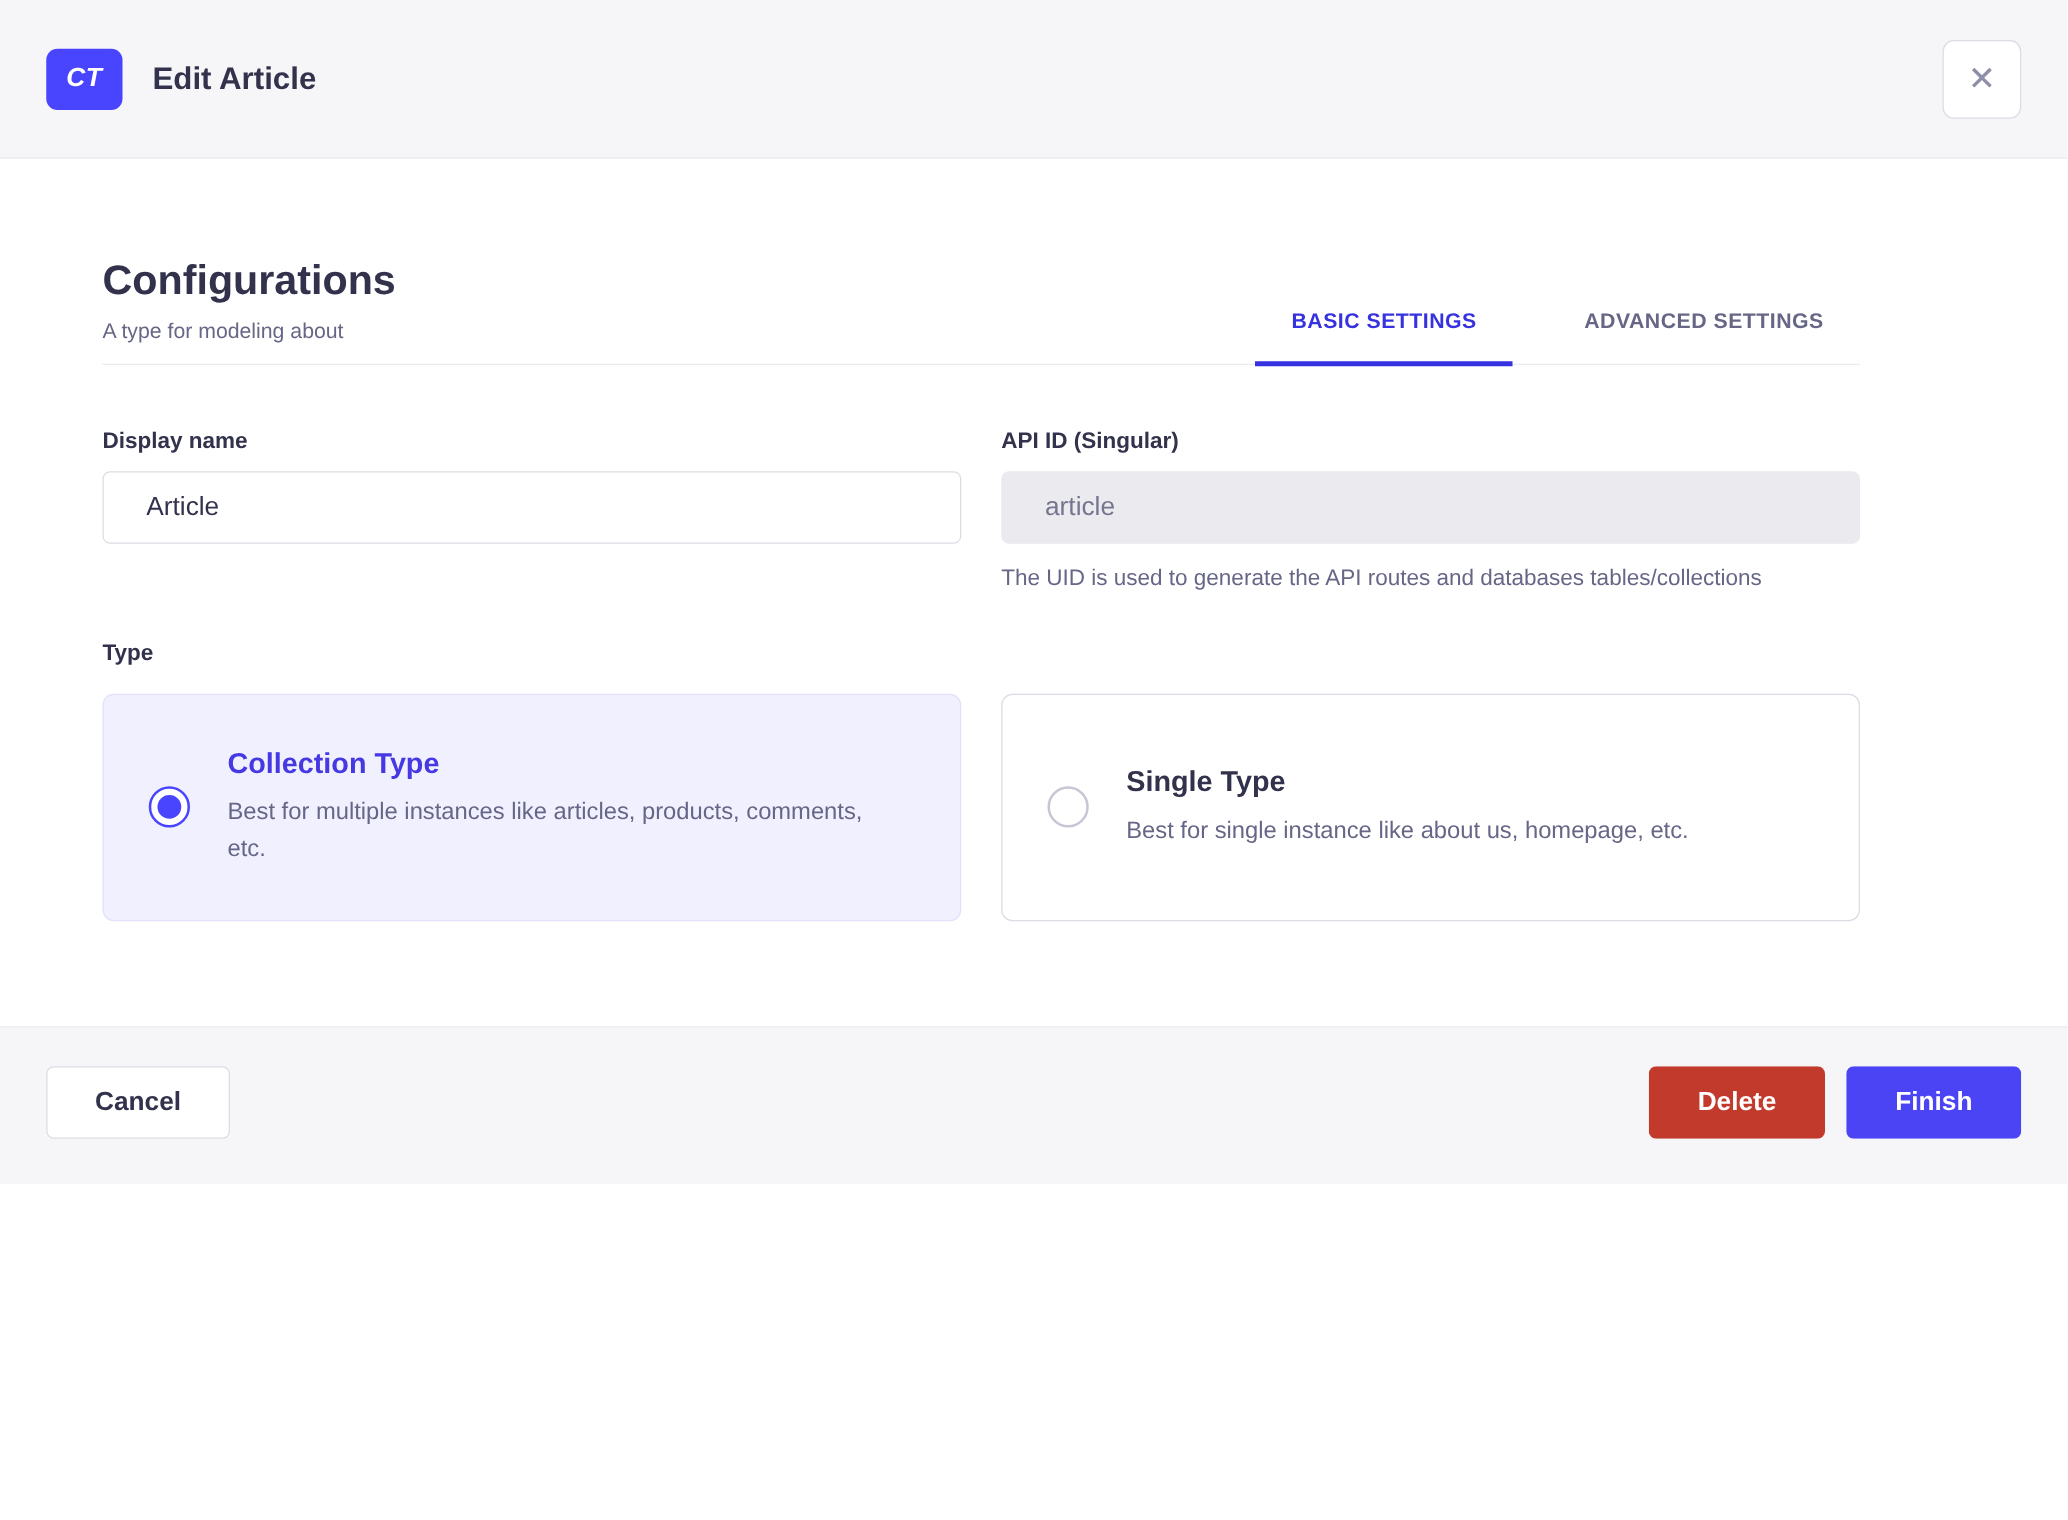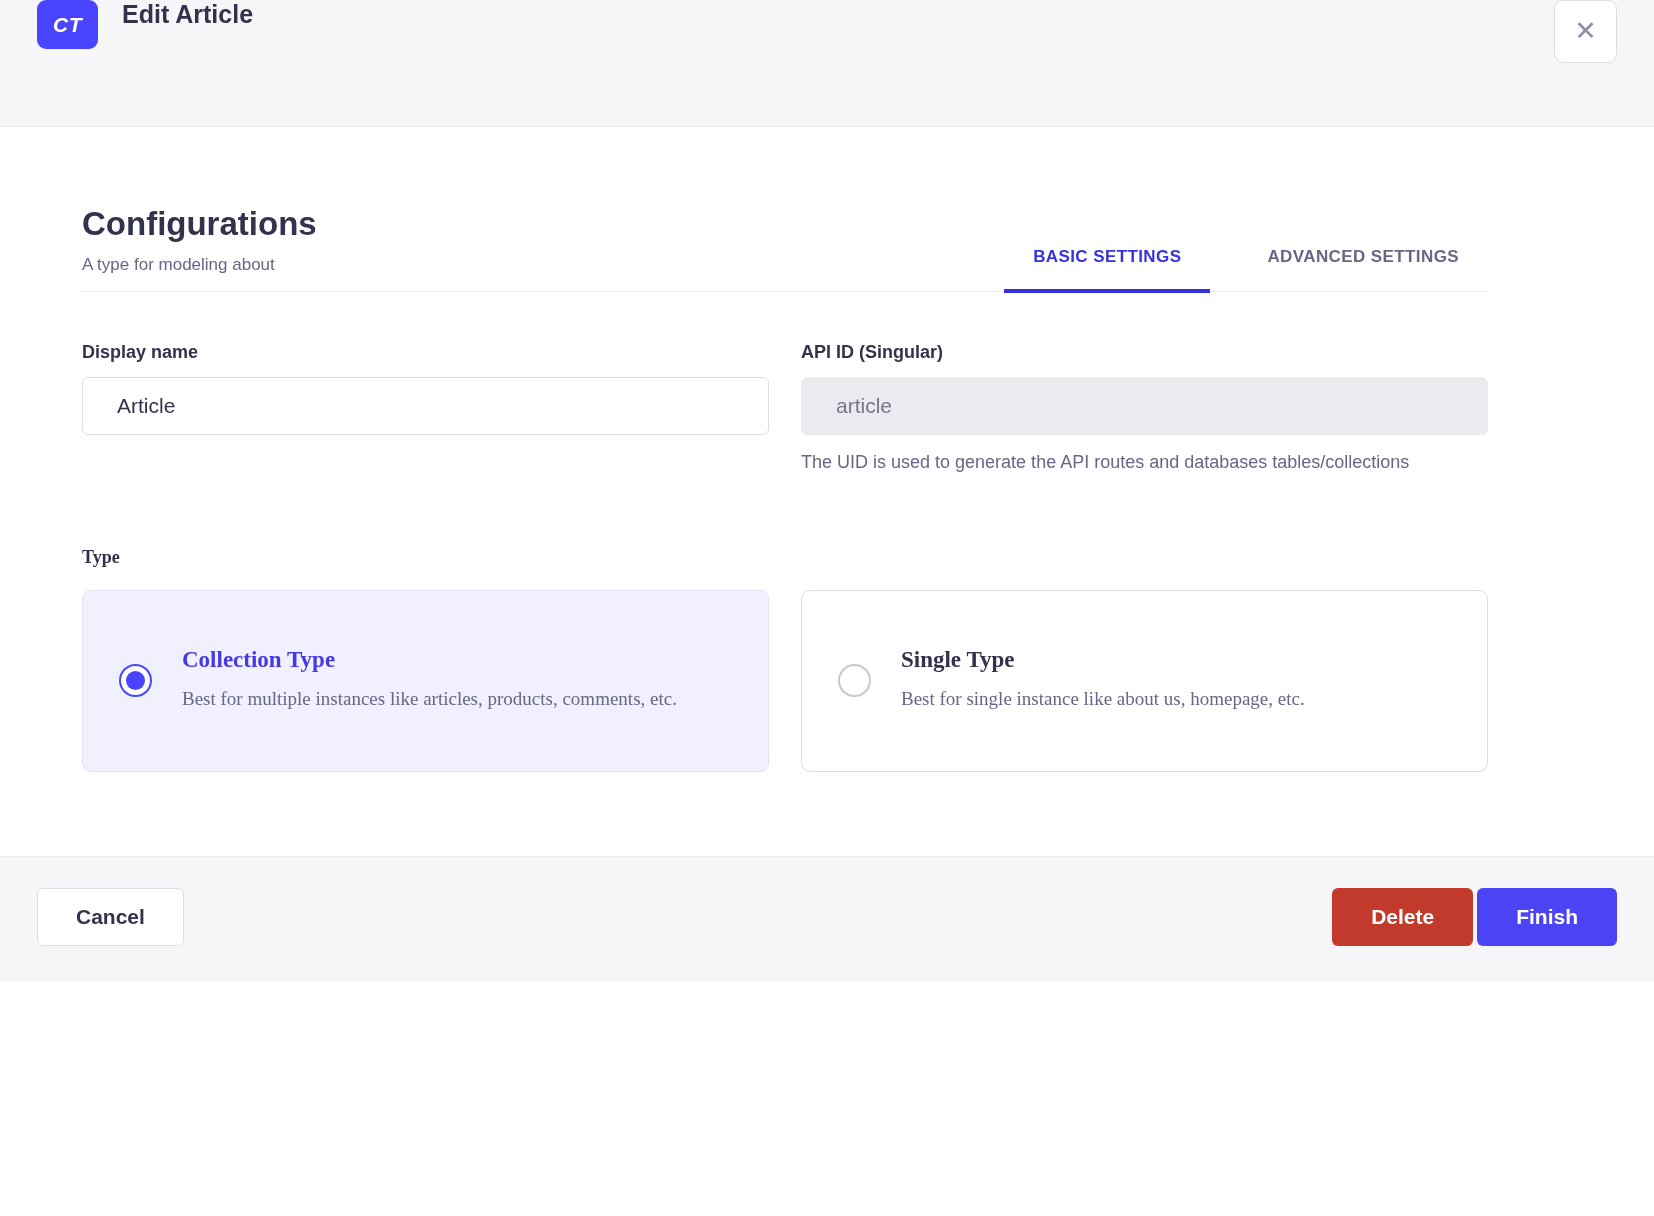--- a/index.html
+++ b/index.html
@@ -20,21 +20,21 @@
   }
   *{box-sizing:border-box;}
   html,body{margin:0;padding:0;}
   body{
     width:1654px;height:1216px;overflow:hidden;background:#fff;
     font-family:"Liberation Sans", sans-serif;color:var(--text);
   }
   
   .modal-header{
     height:127px;background:var(--surface);border-bottom:1px solid var(--divider);
-    display:flex;padding:0 37px;
+    display:flex;align-items:center;padding:0 37px;
   }
   .ct-badge{
     width:61px;height:49px;background:var(--primary);border-radius:9px;
     color:#fff;font-weight:700;font-style:italic;font-size:21px;
     display:flex;align-items:center;justify-content:center;letter-spacing:.5px;
   }
   .header-title{margin-left:24px;font-size:25px;font-weight:700;color:var(--text);}
   .close-btn{
     margin-left:auto;width:63px;height:63px;background:#fff;
     border:1px solid var(--border);border-radius:9px;cursor:pointer;
@@ -63,21 +63,21 @@
     width:100%;height:58px;border:1px solid var(--border);border-radius:6px;
     padding:0 34px;font-size:21px;color:var(--text);background:#fff;outline:none;
     font-family:"Liberation Sans", sans-serif;
   }
   .text-input:disabled{
     background:var(--disabled-bg);border-color:var(--disabled-bg);color:var(--disabled-text);
   }
   .hint{margin-top:14px;font-size:18px;color:var(--muted);line-height:1.55;max-width:650px;}
   .field-plural{margin-top:36px;}
   
-  .type-section{margin-top:70px;font-family:Liberation Serif, serif;}
+  .type-section{margin-top:35px;}
   .cards{display:grid;grid-template-columns:1fr 1fr;column-gap:32px;margin-top:22px;}
   .type-card{
     min-height:182px;border-radius:9px;display:flex;align-items:center;
     padding:26px 36px;gap:30px;cursor:pointer;
   }
   .type-card.selected{background:var(--card-selected-bg);border:1px solid #e2e1fb;}
   .type-card.plain{background:#fff;border:1px solid var(--border);}
   .radio{width:33px;height:33px;border-radius:50%;flex-shrink:0;background:#fff;}
   .radio.checked{border:2px solid var(--primary);display:flex;align-items:center;justify-content:center;}
   .radio.checked .dot{width:19px;height:19px;border-radius:50%;background:var(--primary);}
@@ -90,21 +90,21 @@
     margin-top:84px;height:126px;background:var(--surface);border-top:1px solid var(--divider);
     display:flex;justify-content:space-between;align-items:flex-start;padding:31px 37px;
   }
   .btn{
     height:58px;border-radius:6px;font-size:21px;font-weight:700;padding:0 38px;
     border:1px solid transparent;cursor:pointer;font-family:"Liberation Sans", sans-serif;
   }
   .btn-cancel{background:#fff;border-color:var(--border);color:var(--text);}
   .btn-delete{background:var(--danger);color:#fff;}
   .btn-finish{background:var(--finish);color:#fff;}
-  .footer-right{display:flex;gap:4px;}
+  .footer-right{display:flex;gap:17px;}
 </style>
 </head>
 <body>
 
 <div class="modal-header">
   <div class="ct-badge">
     <span>CT</span>
   </div>
   <div class="header-title">Edit Article</div>
   <button class="close-btn">

